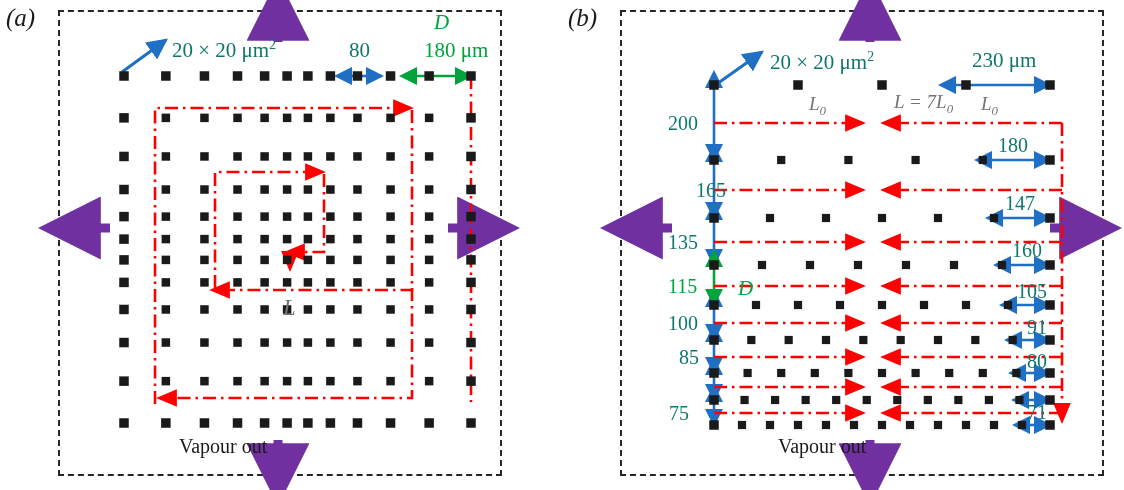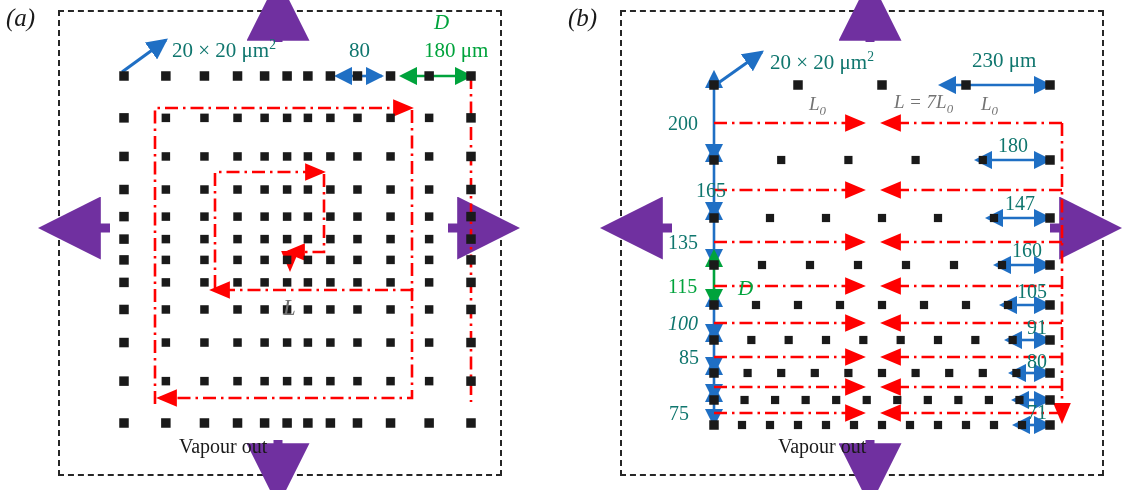--- a/index.html
+++ b/index.html
@@ -418,21 +418,21 @@
       <i>L</i> = 7<i>L</i><sub style="font-size:0.68em;">0</sub>
     </div>
     <div class="txt red s-red" style="left:419px;top:94px;">
       <i>L</i><sub style="font-size:0.68em;">0</sub>
     </div>
 
     <div class="txt blue s-bnum" style="left:106px;top:113px;font-family:Liberation Serif, serif;">200</div>
     <div class="txt blue s-bnum" style="left:106px;top:180px;margin-left:28px;">165</div>
     <div class="txt blue s-bnum" style="left:106px;top:232px;">135</div>
     <div class="txt green s-bnum" style="left:106px;top:276px;">115</div>
-    <div class="txt blue s-bnum" style="left:106px;top:313px;font-style:italic;">100</div>
+    <div class="txt blue s-bnum" style="left:106px;top:313px;">100</div>
     <div class="txt blue s-bnum" style="left:117px;top:347px;">85</div>
     <div class="txt blue s-bnum" style="left:107px;top:403px;">75</div>
 
     <div class="txt green s-D" style="left:176px;top:278px;">D</div>
 
     <div class="txt blue s-bnum" style="left:436px;top:135px;">180</div>
     <div class="txt blue s-bnum" style="left:443px;top:193px;">147</div>
     <div class="txt blue s-bnum" style="left:450px;top:240px;">160</div>
     <div class="txt blue s-bnum" style="left:455px;top:281px;">105</div>
     <div class="txt blue s-bnum" style="left:465px;top:317px;">91</div>

